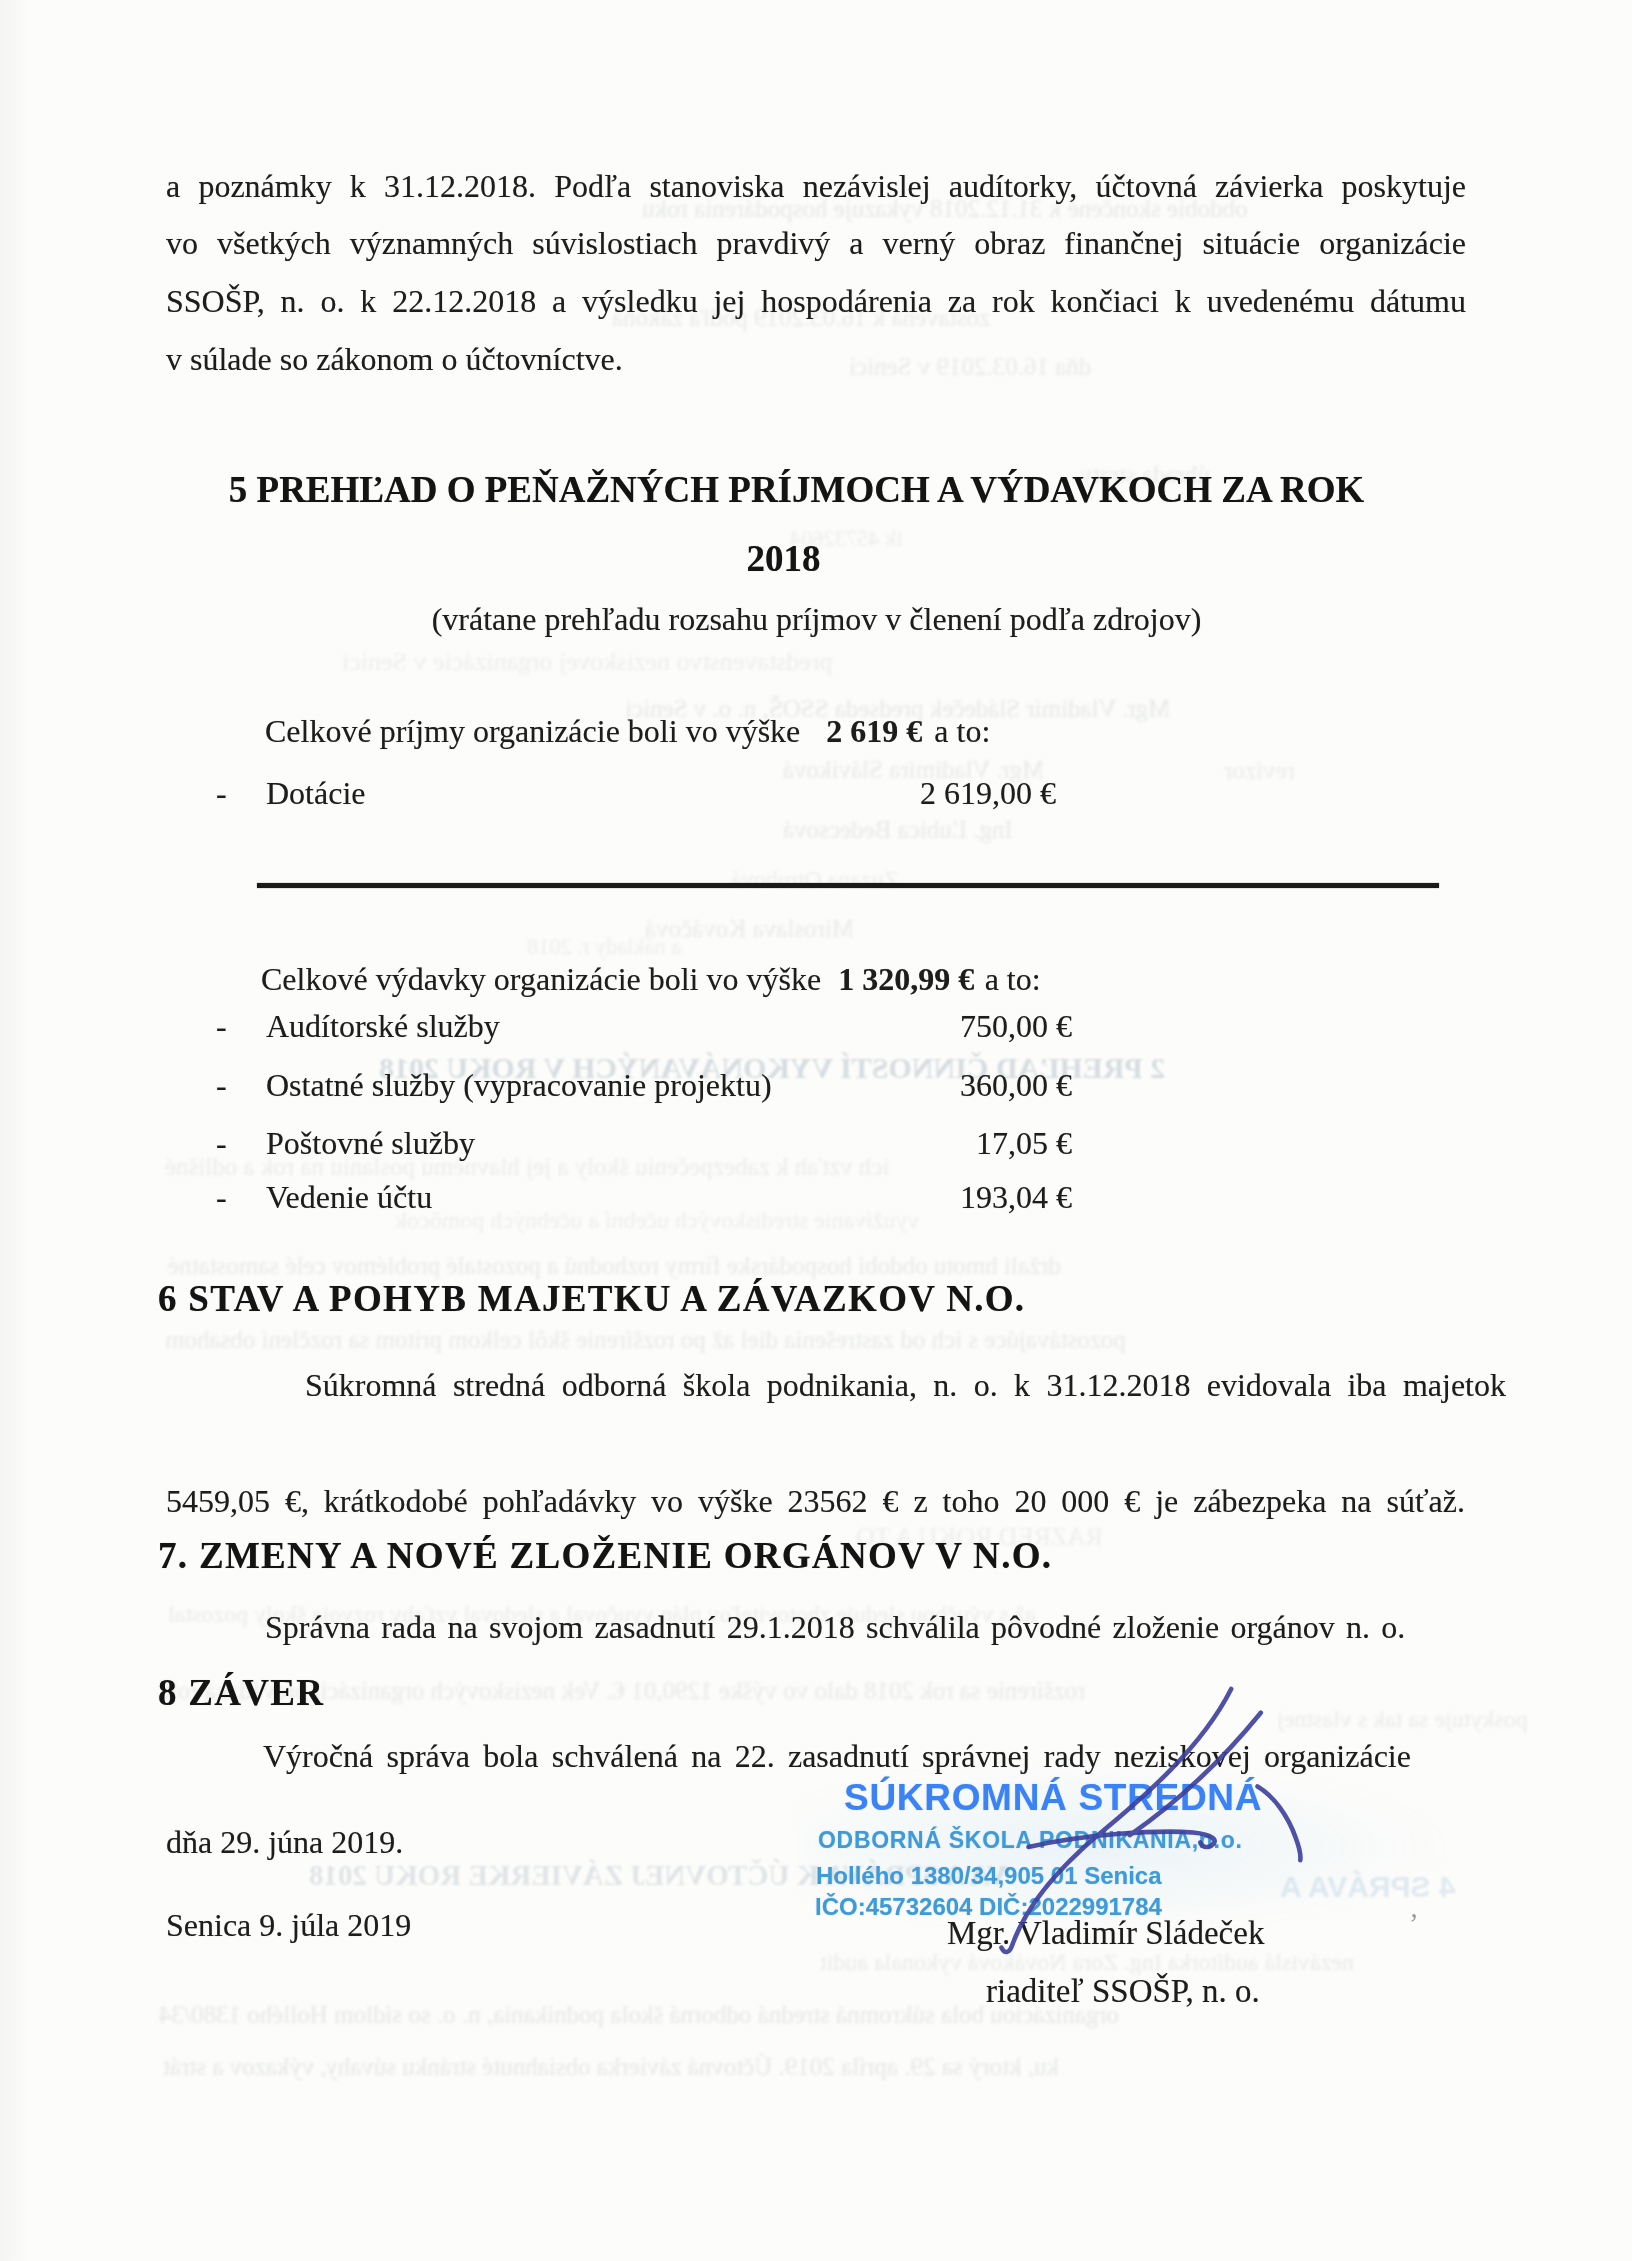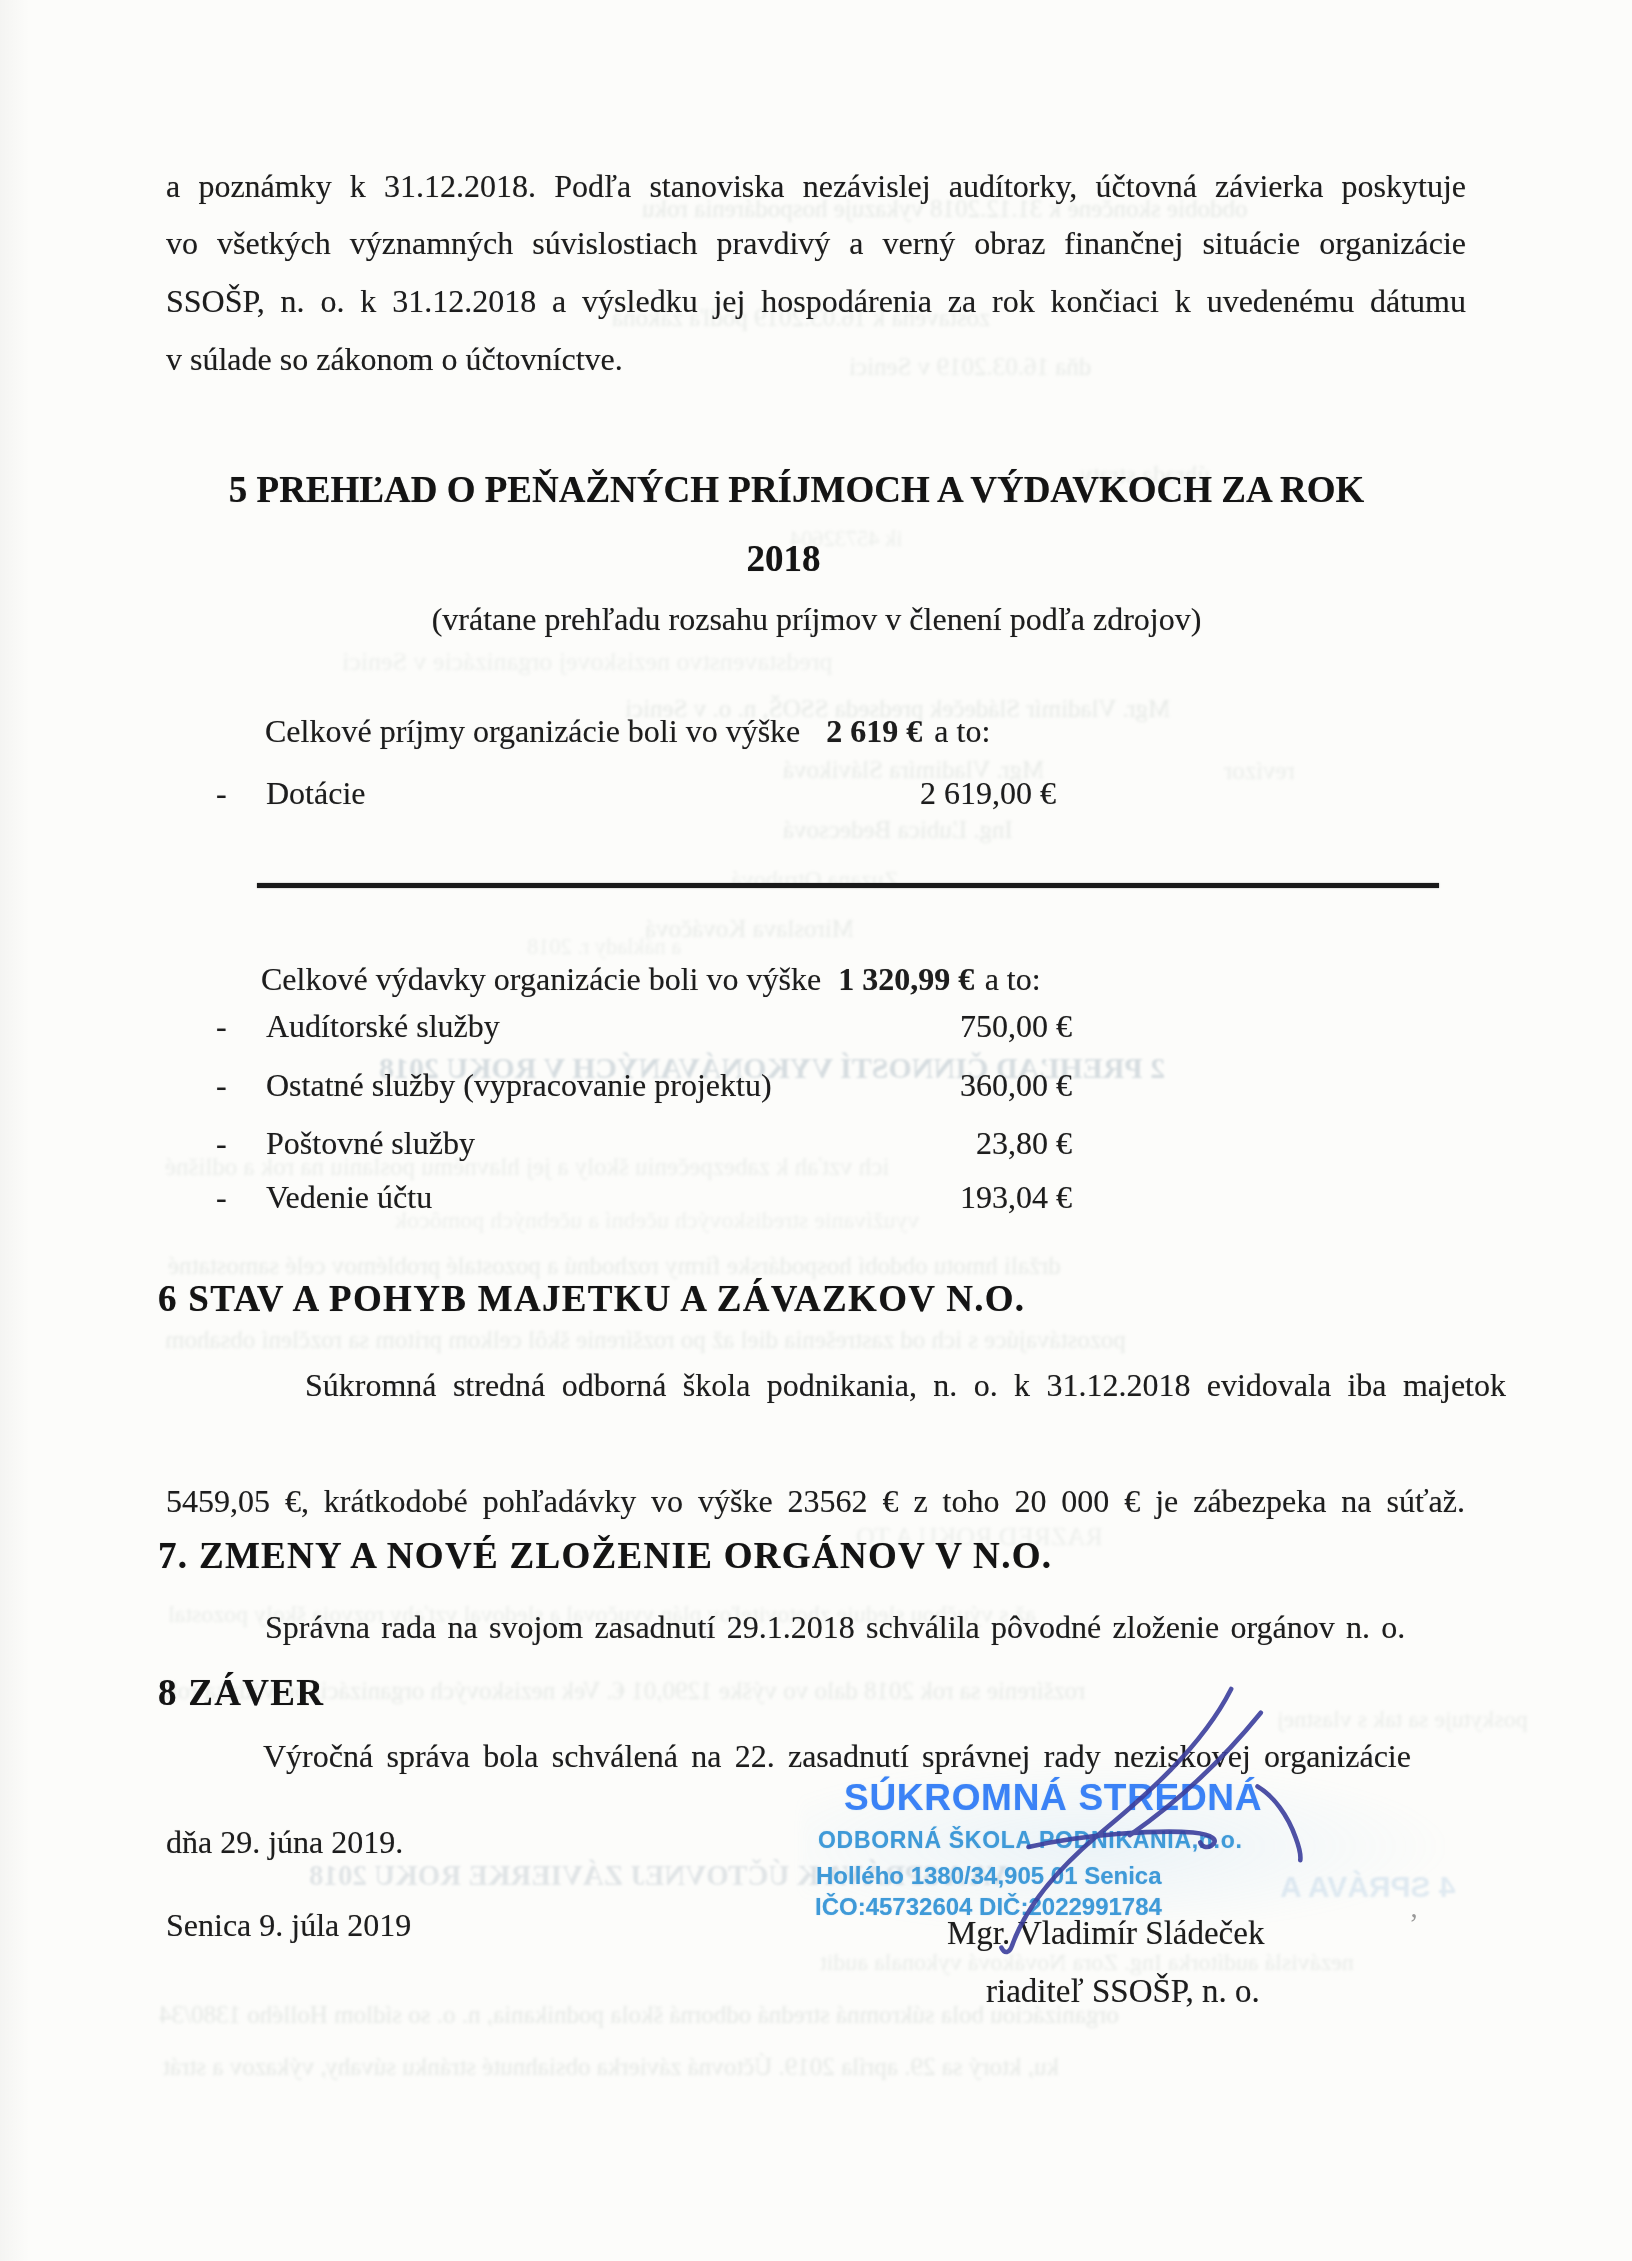--- a/index.html
+++ b/index.html
@@ -60,21 +60,21 @@
       <div class="bleed bb" style="left: 309px; top: 1860px; font-size: 29px; opacity: 0.24; color: rgb(138, 154, 168); filter: blur(1.2px); transform: scaleX(-1);">VA A SPRÁVA K ÚČTOVNEJ ZÁVIERKE ROKU 2018</div>
       <div class="bleed bb bsans" style="left: 1280px; top: 1870px; font-size: 30px; opacity: 0.3; color: rgb(159, 192, 220); filter: blur(1px); transform: scaleX(-1);">4 SPRÁVA A</div>
       <div class="bleed" style="left: 820px; top: 1949px; font-size: 24px; opacity: 0.18; color: rgb(142, 158, 150); filter: blur(1.6px); transform: scaleX(-1);">nezávislá audítorka Ing. Zora Nováková vykonala audit</div>
       <div class="bleed" style="left: 159px; top: 2001px; font-size: 25px; opacity: 0.21; color: rgb(142, 158, 150); filter: blur(1.4px); transform: scaleX(-1);">organizáciou bola súkromná stredná odborná škola podnikania, n. o. so sídlom Hollého 1380/34</div>
       <div class="bleed" style="left: 163px; top: 2053px; font-size: 25px; opacity: 0.21; color: rgb(142, 158, 150); filter: blur(1.4px); transform: scaleX(-1);">ku, ktorý sa 29. apríla 2019. Účtovná závierka obsiahnuté stránku súvahy, výkazov a strát</div>
       <div class="bleed" style="left: 1409px; top: 1908px; font-size: 29px; opacity: 0.55; color: rgb(74, 74, 74); filter: blur(0px);">’</div>
     </div>
 
   <div class="t j" style="left:166px;top:167px;width:1300px;">a poznámky k 31.12.2018. Podľa stanoviska nezávislej audítorky, účtovná závierka poskytuje</div>
   <div class="t j" style="left:166px;top:224px;width:1300px;">vo všetkých  významných súvislostiach pravdivý a verný obraz finančnej situácie organizácie</div>
-  <div class="t j" style="left:166px;top:282px;width:1300px;">SSOŠP, n. o. k 31.12.2018 a výsledku jej hospodárenia za rok končiaci k uvedenému dátumu</div>
+  <div class="t j" style="left:166px;top:282px;width:1300px;">SSOŠP, n. o. k 22.12.2018 a výsledku jej hospodárenia za rok končiaci k uvedenému dátumu</div>
   <div class="t" style="left:166px;top:340px;">v súlade so zákonom o účtovníctve.</div>
 
   <div class="h ctr" style="left:-20px;top:469px;width:1633px;">5  PREHĽAD O PEŇAŽNÝCH PRÍJMOCH A VÝDAVKOCH ZA ROK</div>
   <div class="h ctr" style="left:-33px;top:538px;width:1633px;">2018</div>
   <div class="t ctr" style="left:0px;top:600px;width:1633px;">(vrátane prehľadu rozsahu príjmov v členení podľa zdrojov)</div>
 
   <div class="t" style="left:265px;top:712px;">
     <span>Celkové príjmy organizácie boli vo výške</span><span class="bold" style="margin-left:26px;">2 619 €</span><span style="margin-left:12px;">a to:</span>
   </div>
   <div class="t" style="left:216px;top:774px;">-</div>
@@ -90,21 +90,21 @@
   <div class="t" style="left:216px;top:1007px;">-</div>
   <div class="t" style="left:266px;top:1007px;">Audítorské služby</div>
   <div class="amt" style="left:724px;top:1007px;width:348px;">750,00 €</div>
 
   <div class="t" style="left:216px;top:1066px;">-</div>
   <div class="t" style="left:266px;top:1066px;">Ostatné služby (vypracovanie projektu)</div>
   <div class="amt" style="left:724px;top:1066px;width:348px;">360,00 €</div>
 
   <div class="t" style="left:216px;top:1124px;">-</div>
   <div class="t" style="left:266px;top:1124px;">Poštovné služby</div>
-  <div class="amt" style="left:724px;top:1124px;width:348px;">23,80 €</div>
+  <div class="amt" style="left:724px;top:1124px;width:348px;">17,05 €</div>
 
   <div class="t" style="left:216px;top:1178px;">-</div>
   <div class="t" style="left:266px;top:1178px;">Vedenie účtu</div>
   <div class="amt" style="left:724px;top:1178px;width:348px;">193,04 €</div>
 
   <div class="h" style="left:158px;top:1278px;letter-spacing:1.3px;">6  STAV A POHYB MAJETKU A ZÁVAZKOV N.O.</div>
   <div class="t j" style="left:265px;top:1366px;width:1201px;margin-left:40px;">Súkromná stredná odborná škola podnikania, n. o. k 31.12.2018 evidovala iba majetok</div>
   <div class="t j" style="left:166px;top:1482px;width:1299px;">5459,05 €,  krátkodobé pohľadávky vo výške 23562 € z toho 20 000 € je zábezpeka na súťaž.</div>
 
   <div class="h" style="left:158px;top:1535px;letter-spacing:1.3px;">7. ZMENY A NOVÉ ZLOŽENIE ORGÁNOV V N.O.</div>

